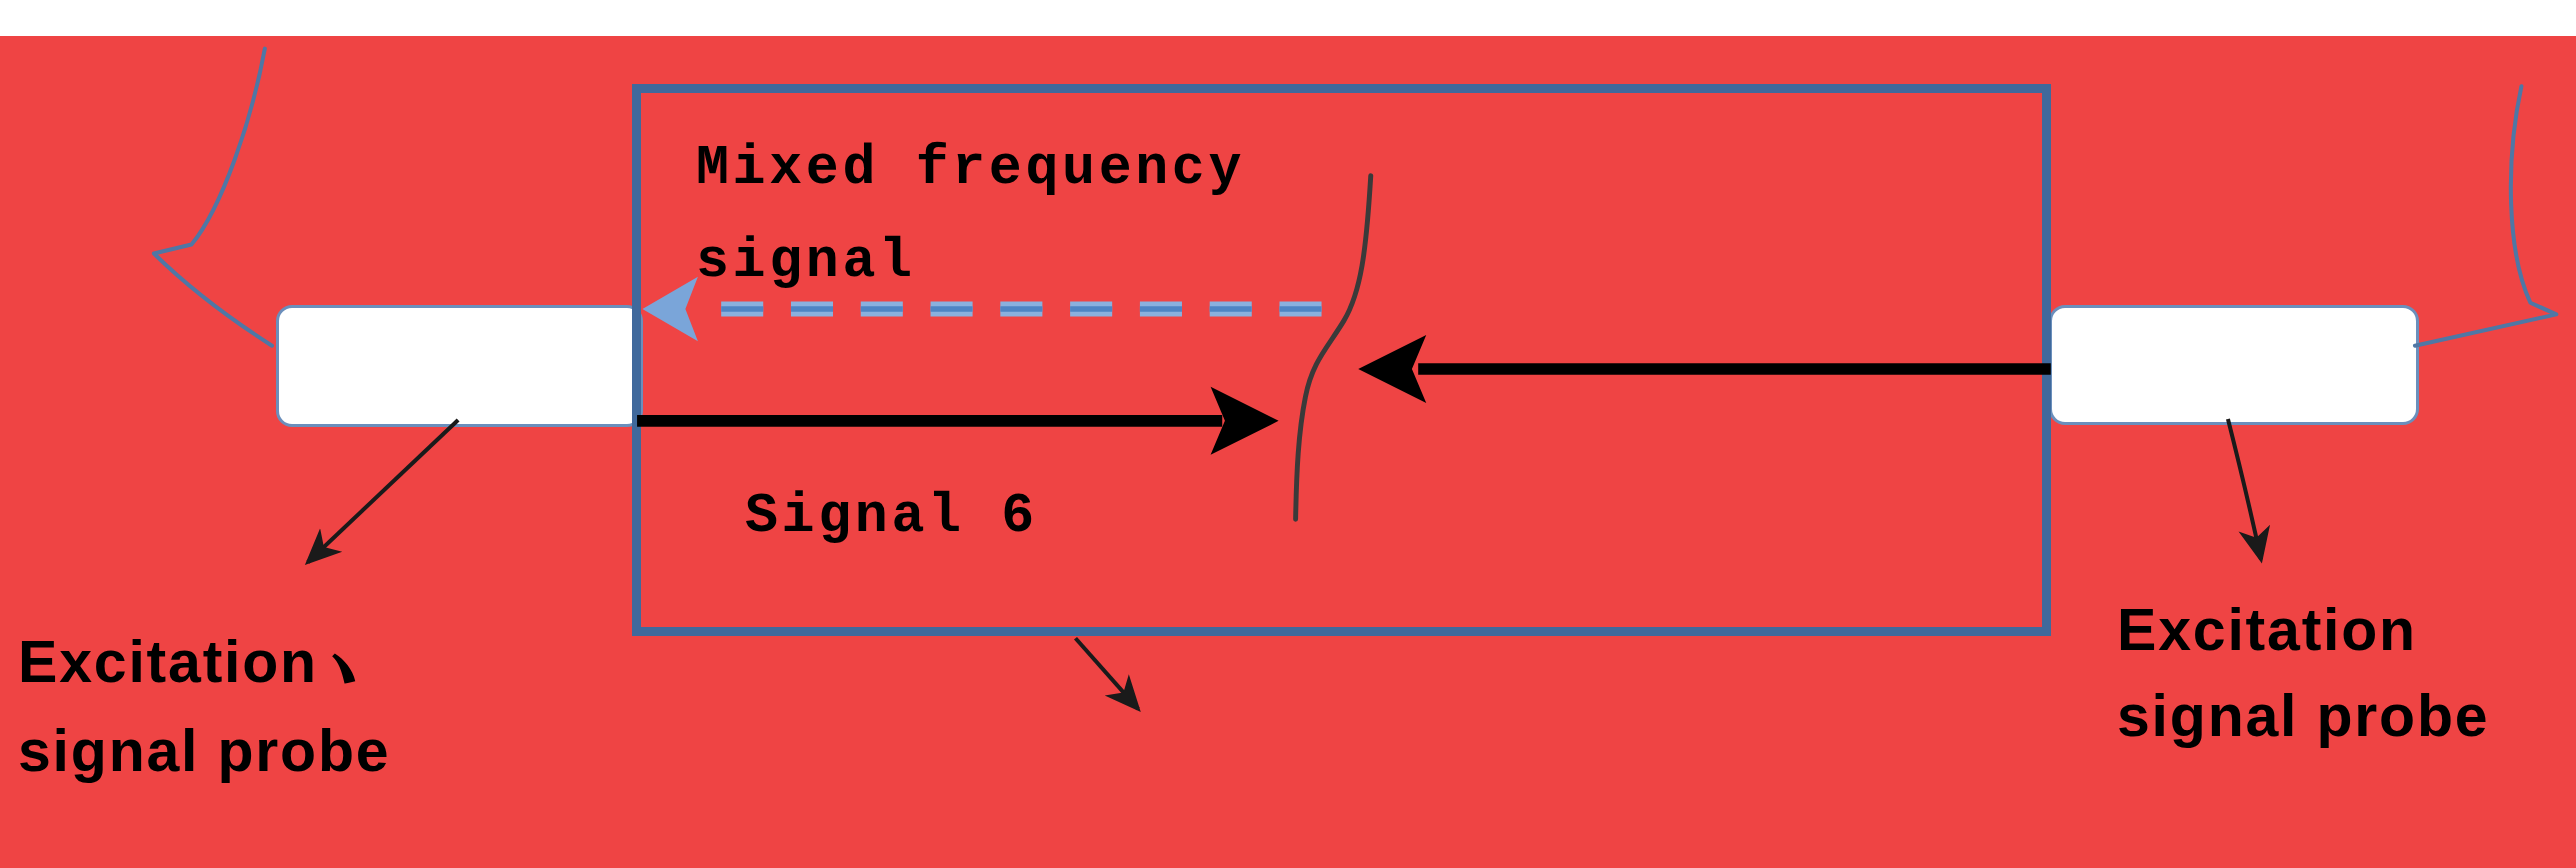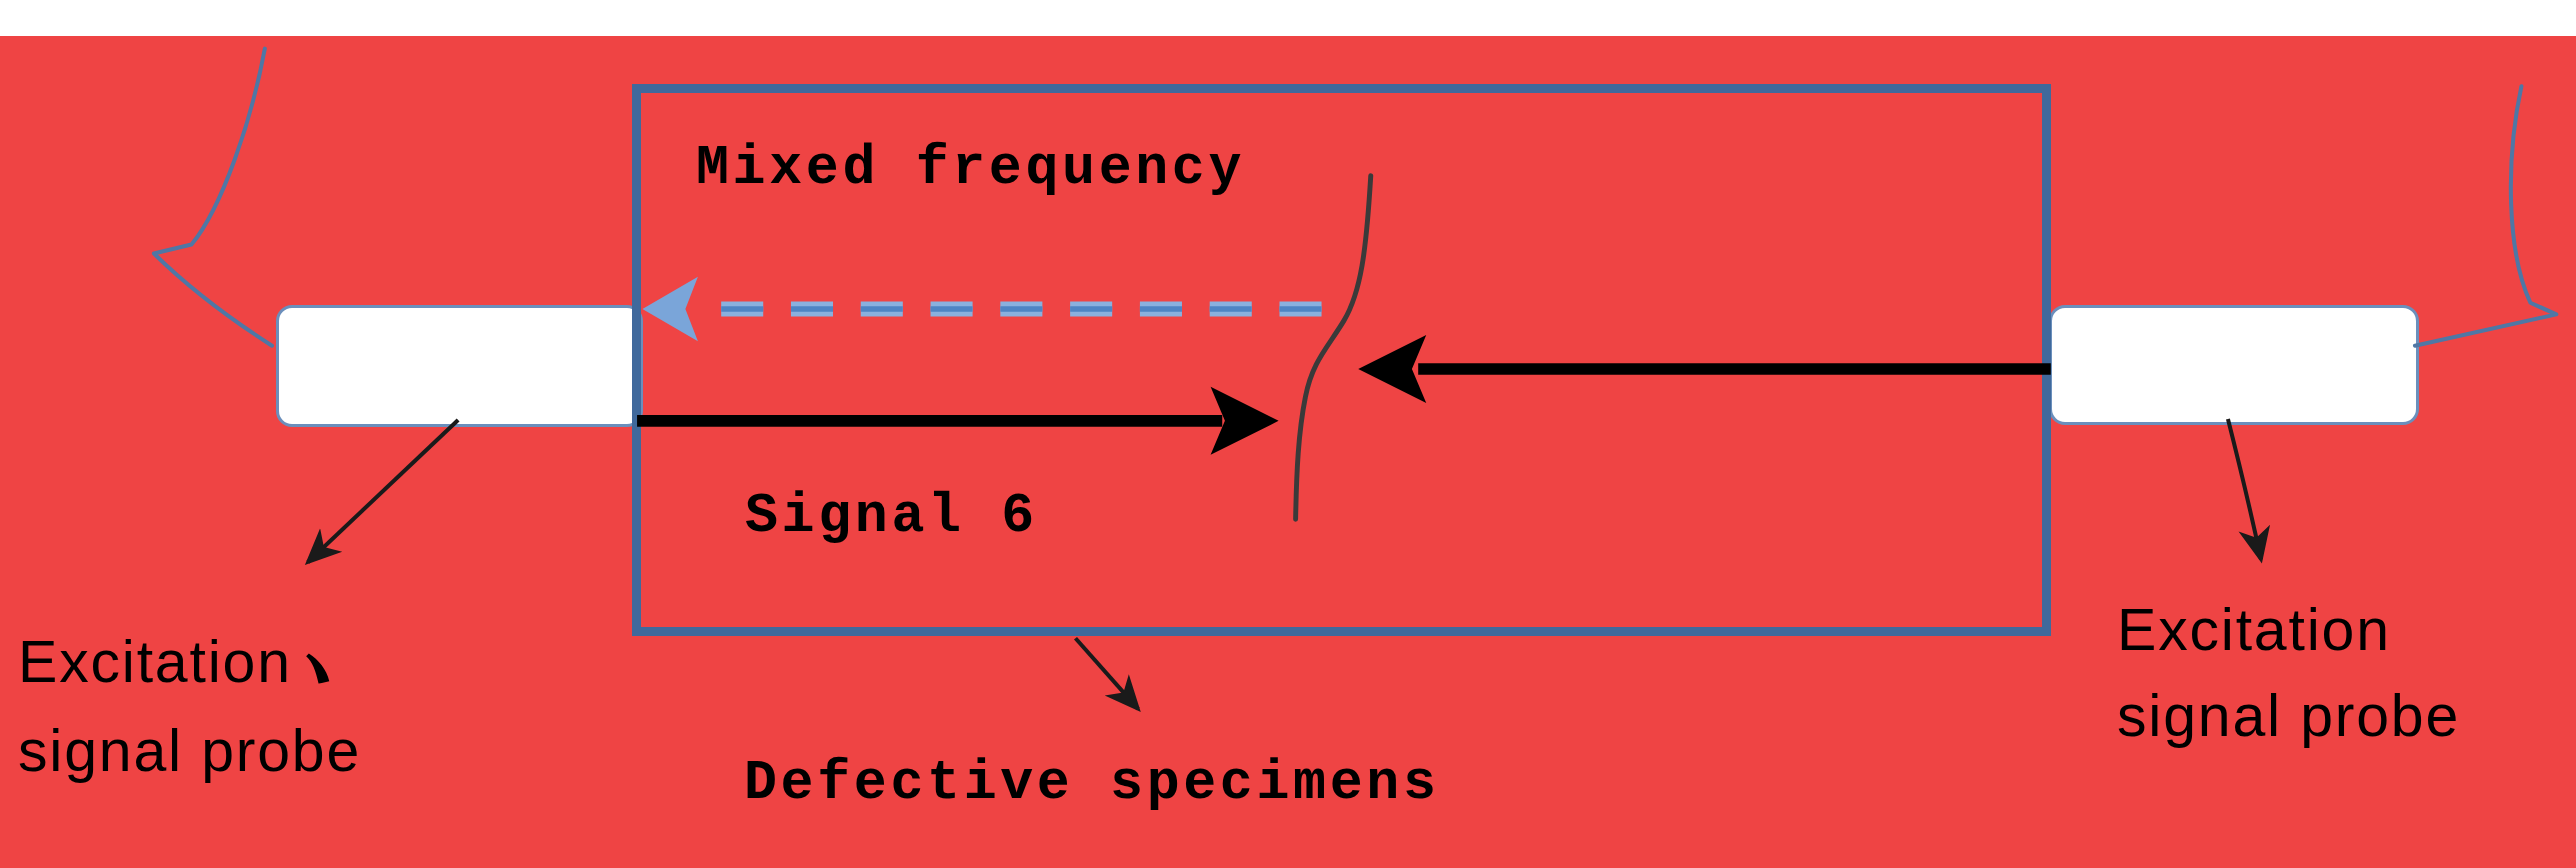--- a/index.html
+++ b/index.html
@@ -31,21 +31,21 @@
     font-family:"Liberation Mono","DejaVu Sans Mono",monospace;
     font-weight:700;
     font-size:55px;
     letter-spacing:3.6px;
     color:#000000;
     white-space:nowrap;
     z-index:4;
   }
   .bold-label{
     font-family:"Liberation Sans",sans-serif;
-    font-weight:400;
+    font-weight:700;
     font-size:59px;
     letter-spacing:1.8px;
     color:#000000;
     white-space:nowrap;
     z-index:4;
   }
   .lines-104{line-height:93px;}
   .lines-100{line-height:89px;}
   .lines-96{line-height:86px;}
   svg.overlay{
@@ -96,27 +96,27 @@
 
     <path d="M 512,429 L 344,588" fill="none" stroke="#1a1a1a" stroke-width="4.5" marker-end="url(#ah)"></path>
 
     <path d="M 1202,673 L 1272,752" fill="none" stroke="#1a1a1a" stroke-width="4.5" marker-end="url(#ah)"></path>
 
     <path d="M 2490,428 Q 2512,515 2527,585" fill="none" stroke="#1a1a1a" stroke-width="4.5" marker-end="url(#ah)"></path>
   </svg>
 
   <div class="abs mono lines-104" style="left:696px;top:86px;">
     <div>Mixed frequency</div>
+    <div>signal</div>
   </div>
 
   <div class="abs mono" style="left:745px;top:449px;">Signal 6</div>
 
 
 
-  <div class="abs mono" style="left:744px;top:716px;">Defective specimens</div>
 
   <div class="abs bold-label lines-100" style="left:18px;top:582px;">
     <div>
       <span>Excitation</span><span class="comma-icon"><svg width="27" height="32" viewBox="0 0 30 36">
             <path d="M3,2 C14,9 23,20 26,33 L14,36 C11,22 7,11 0,5 Z" fill="#000000"></path>
           </svg></span>
     </div>
     <div>signal probe</div>
   </div>
 

